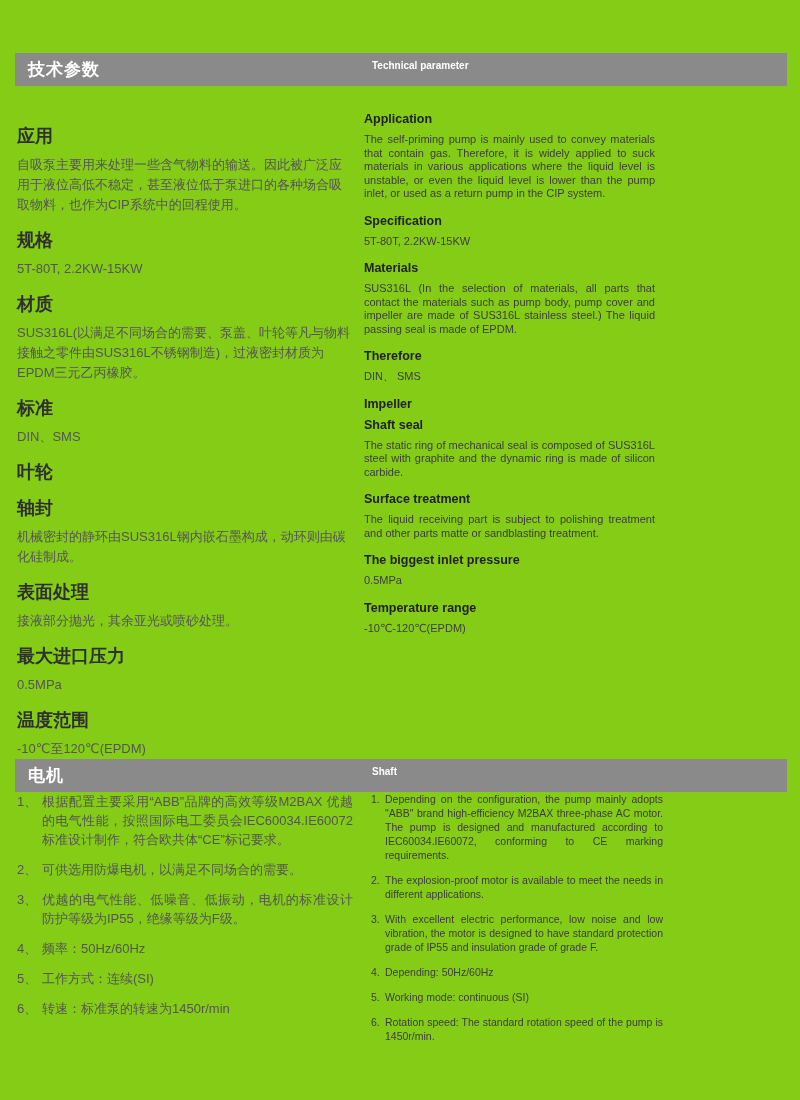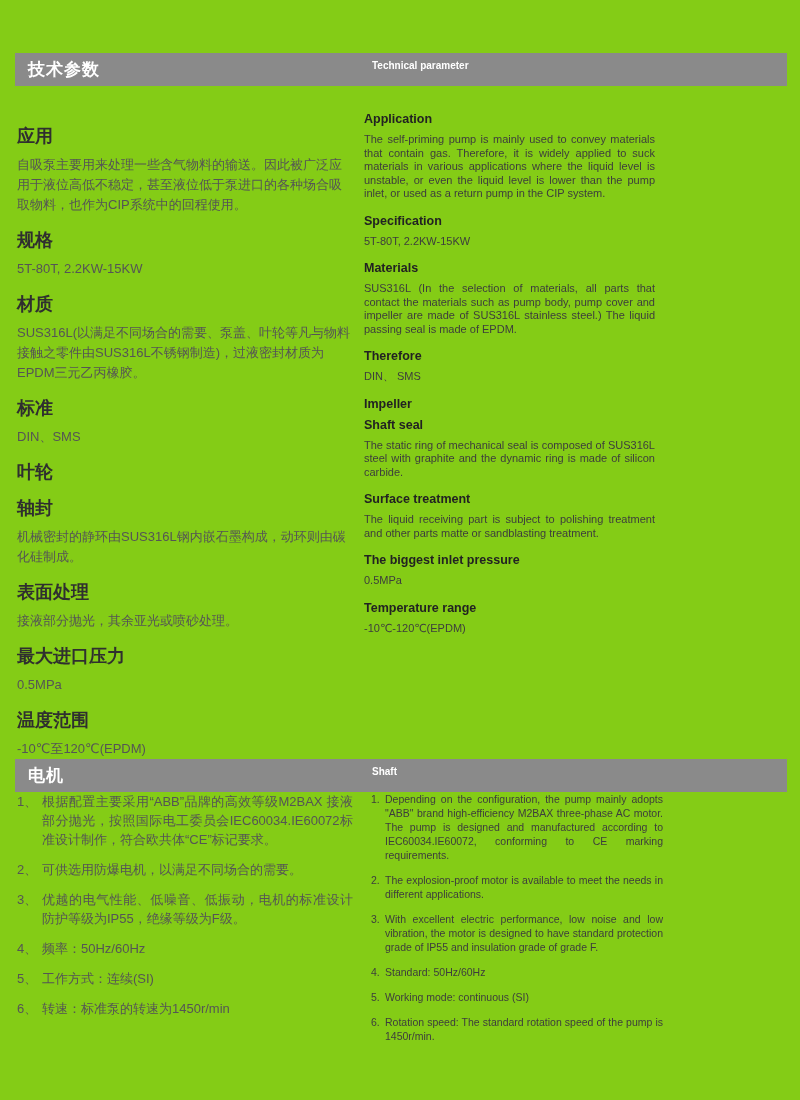--- a/index.html
+++ b/index.html
@@ -108,21 +108,21 @@
   </div>
 
   <div class="bar bar2">
     <span class="bar-zh">电机</span>
     <span class="bar-en">Shaft</span>
   </div>
 
   <div class="col col-zh-2 zh-list">
     <div class="num-item">
       <span class="num-marker">1、</span>
-      <span class="num-text">根据配置主要采用“ABB”品牌的高效等级M2BAX 接液部分抛光，按照国际电工委员会IEC60034.IE60072标准设计制作，符合欧共体“CE”标记要求。</span>
+      <span class="num-text">根据配置主要采用“ABB”品牌的高效等级M2BAX 优越的电气性能，按照国际电工委员会IEC60034.IE60072标准设计制作，符合欧共体“CE”标记要求。</span>
     </div>
     <div class="num-item">
       <span class="num-marker">2、</span>
       <span class="num-text">可供选用防爆电机，以满足不同场合的需要。</span>
     </div>
     <div class="num-item">
       <span class="num-marker">3、</span>
       <span class="num-text">优越的电气性能、低噪音、低振动，电机的标准设计防护等级为IP55，绝缘等级为F级。</span>
     </div>
     <div class="num-item">
@@ -147,21 +147,21 @@
     <div class="num-item">
       <span class="num-marker">2.</span>
       <span class="num-text">The explosion-proof motor is available to meet the needs in different applications.</span>
     </div>
     <div class="num-item">
       <span class="num-marker">3.</span>
       <span class="num-text">With excellent electric performance, low noise and low vibration, the motor is designed to have standard protection grade of IP55 and insulation grade of grade F.</span>
     </div>
     <div class="num-item">
       <span class="num-marker">4.</span>
-      <span class="num-text">Standard: 50Hz/60Hz</span>
+      <span class="num-text">Depending: 50Hz/60Hz</span>
     </div>
     <div class="num-item">
       <span class="num-marker">5.</span>
       <span class="num-text">Working mode: continuous (SI)</span>
     </div>
     <div class="num-item">
       <span class="num-marker">6.</span>
       <span class="num-text">Rotation speed: The standard rotation speed of the pump is 1450r/min.</span>
     </div>
   </div>

